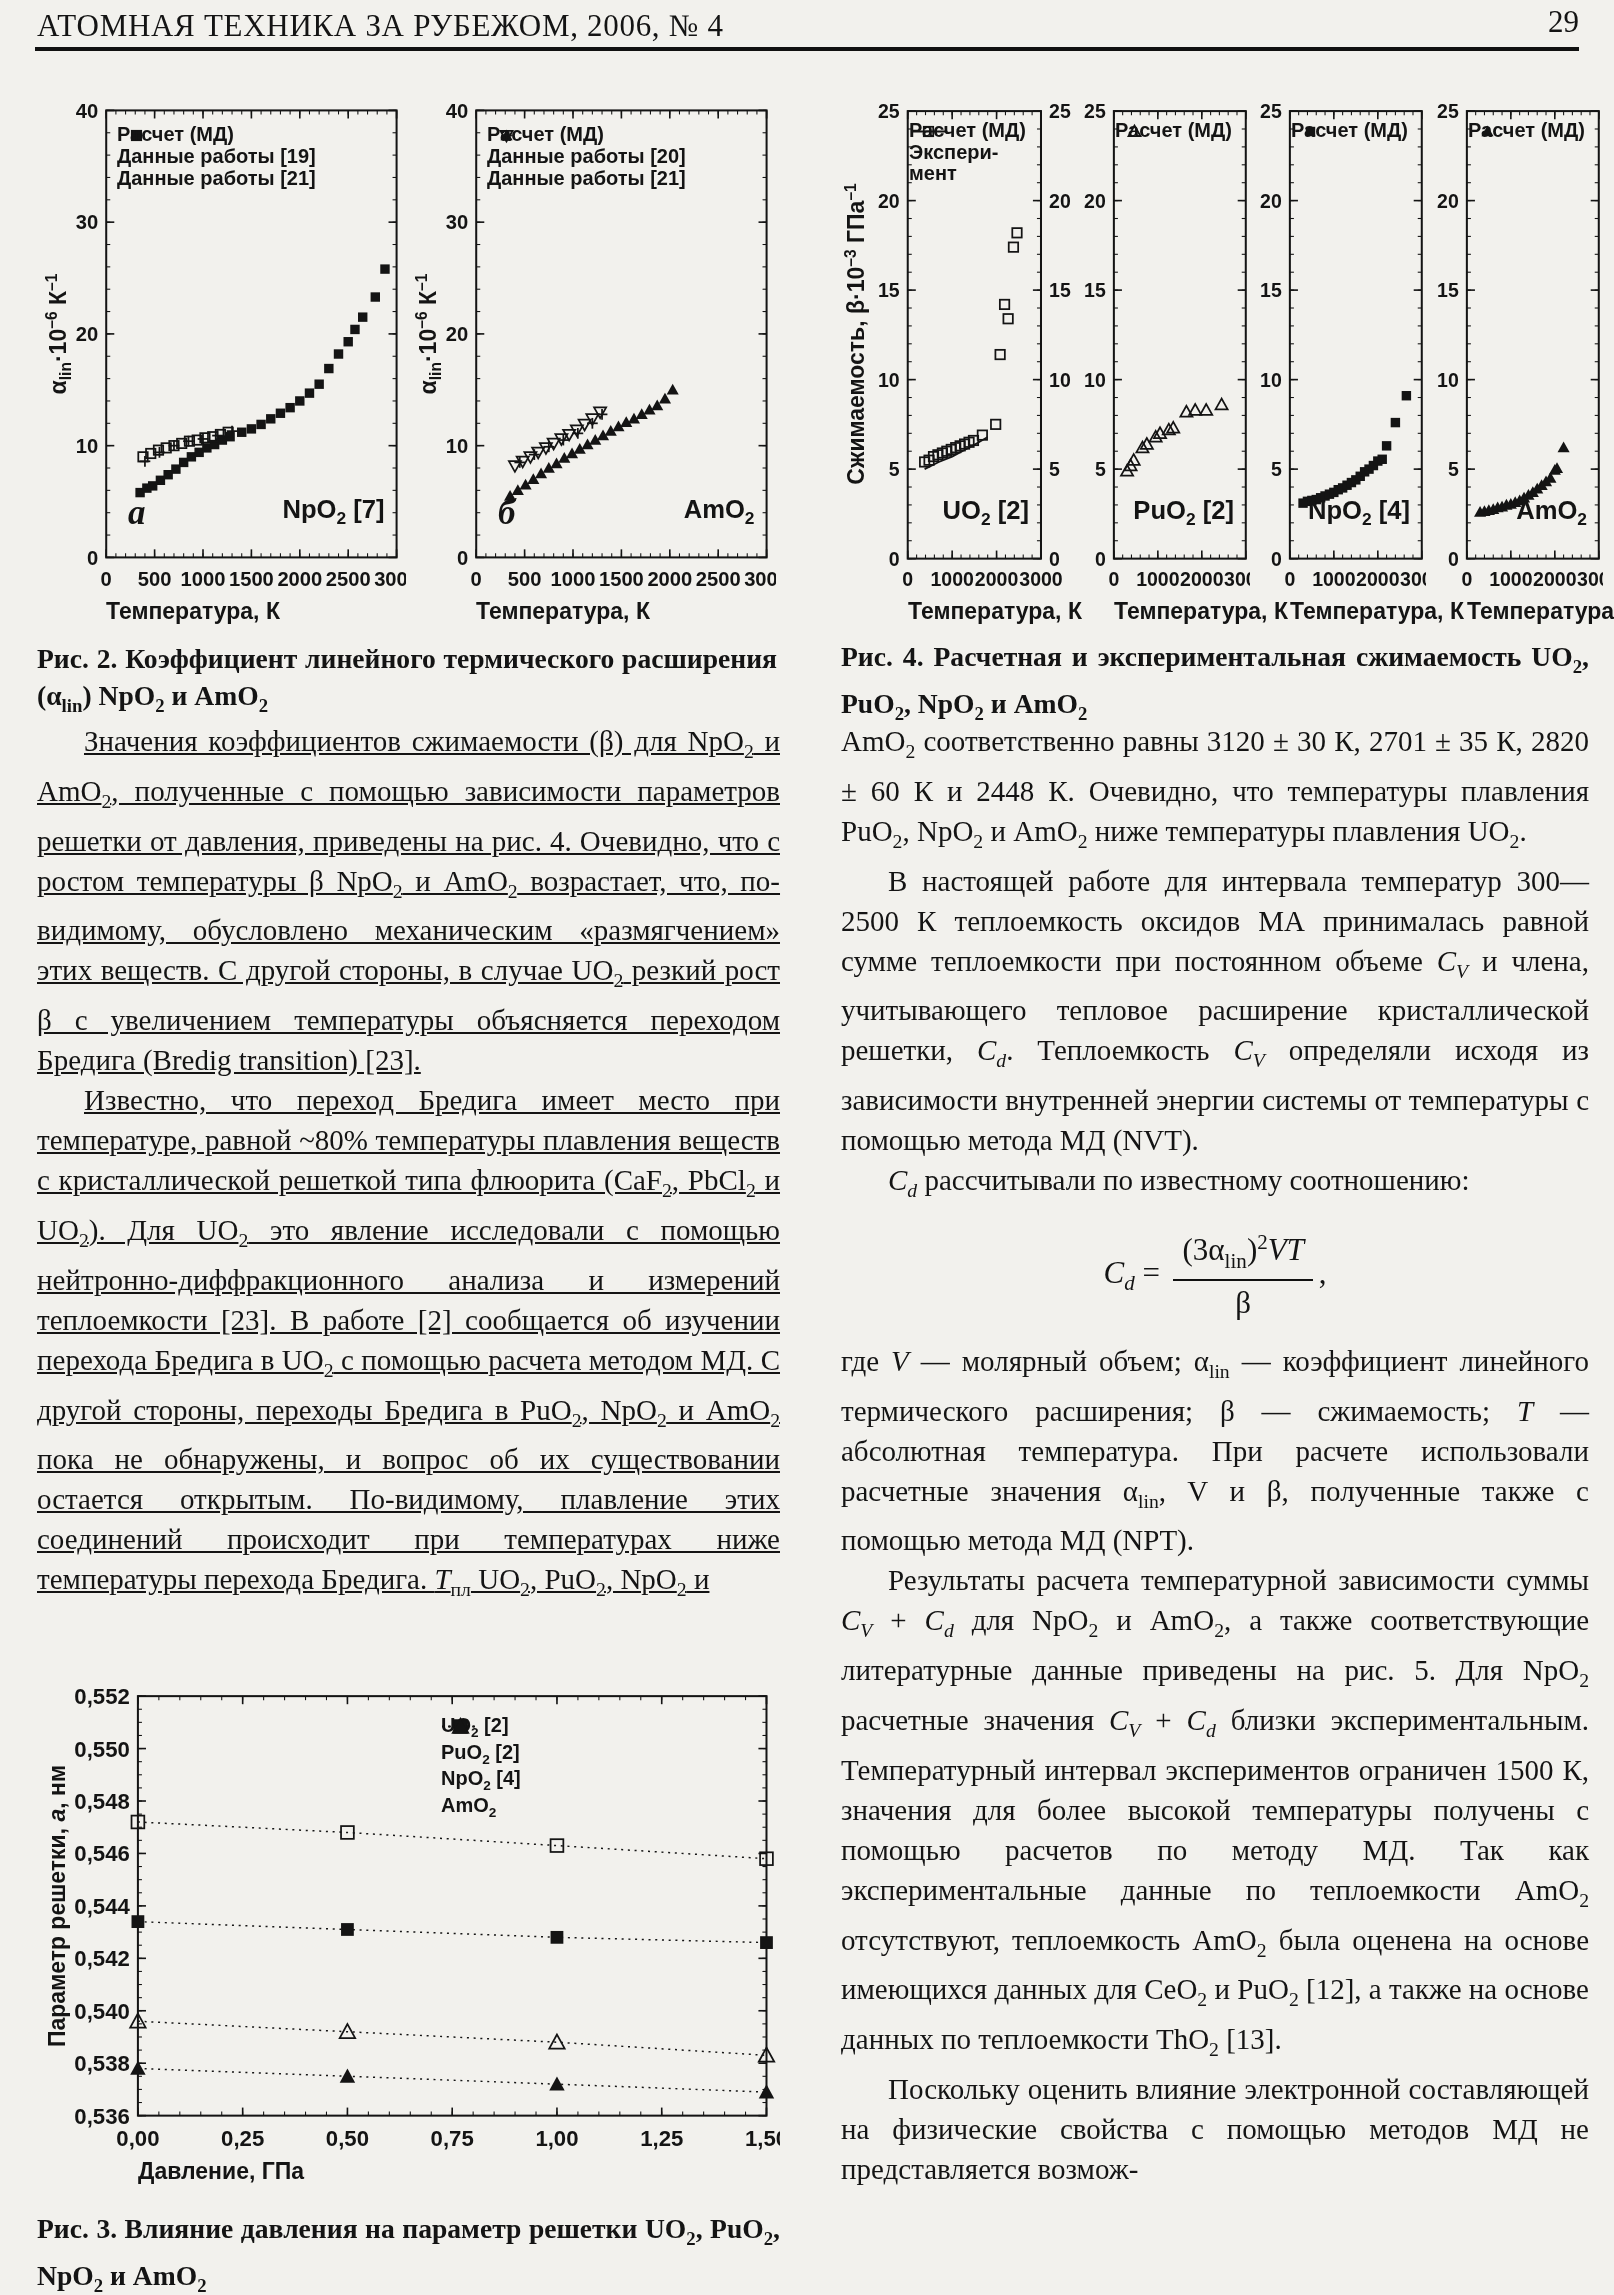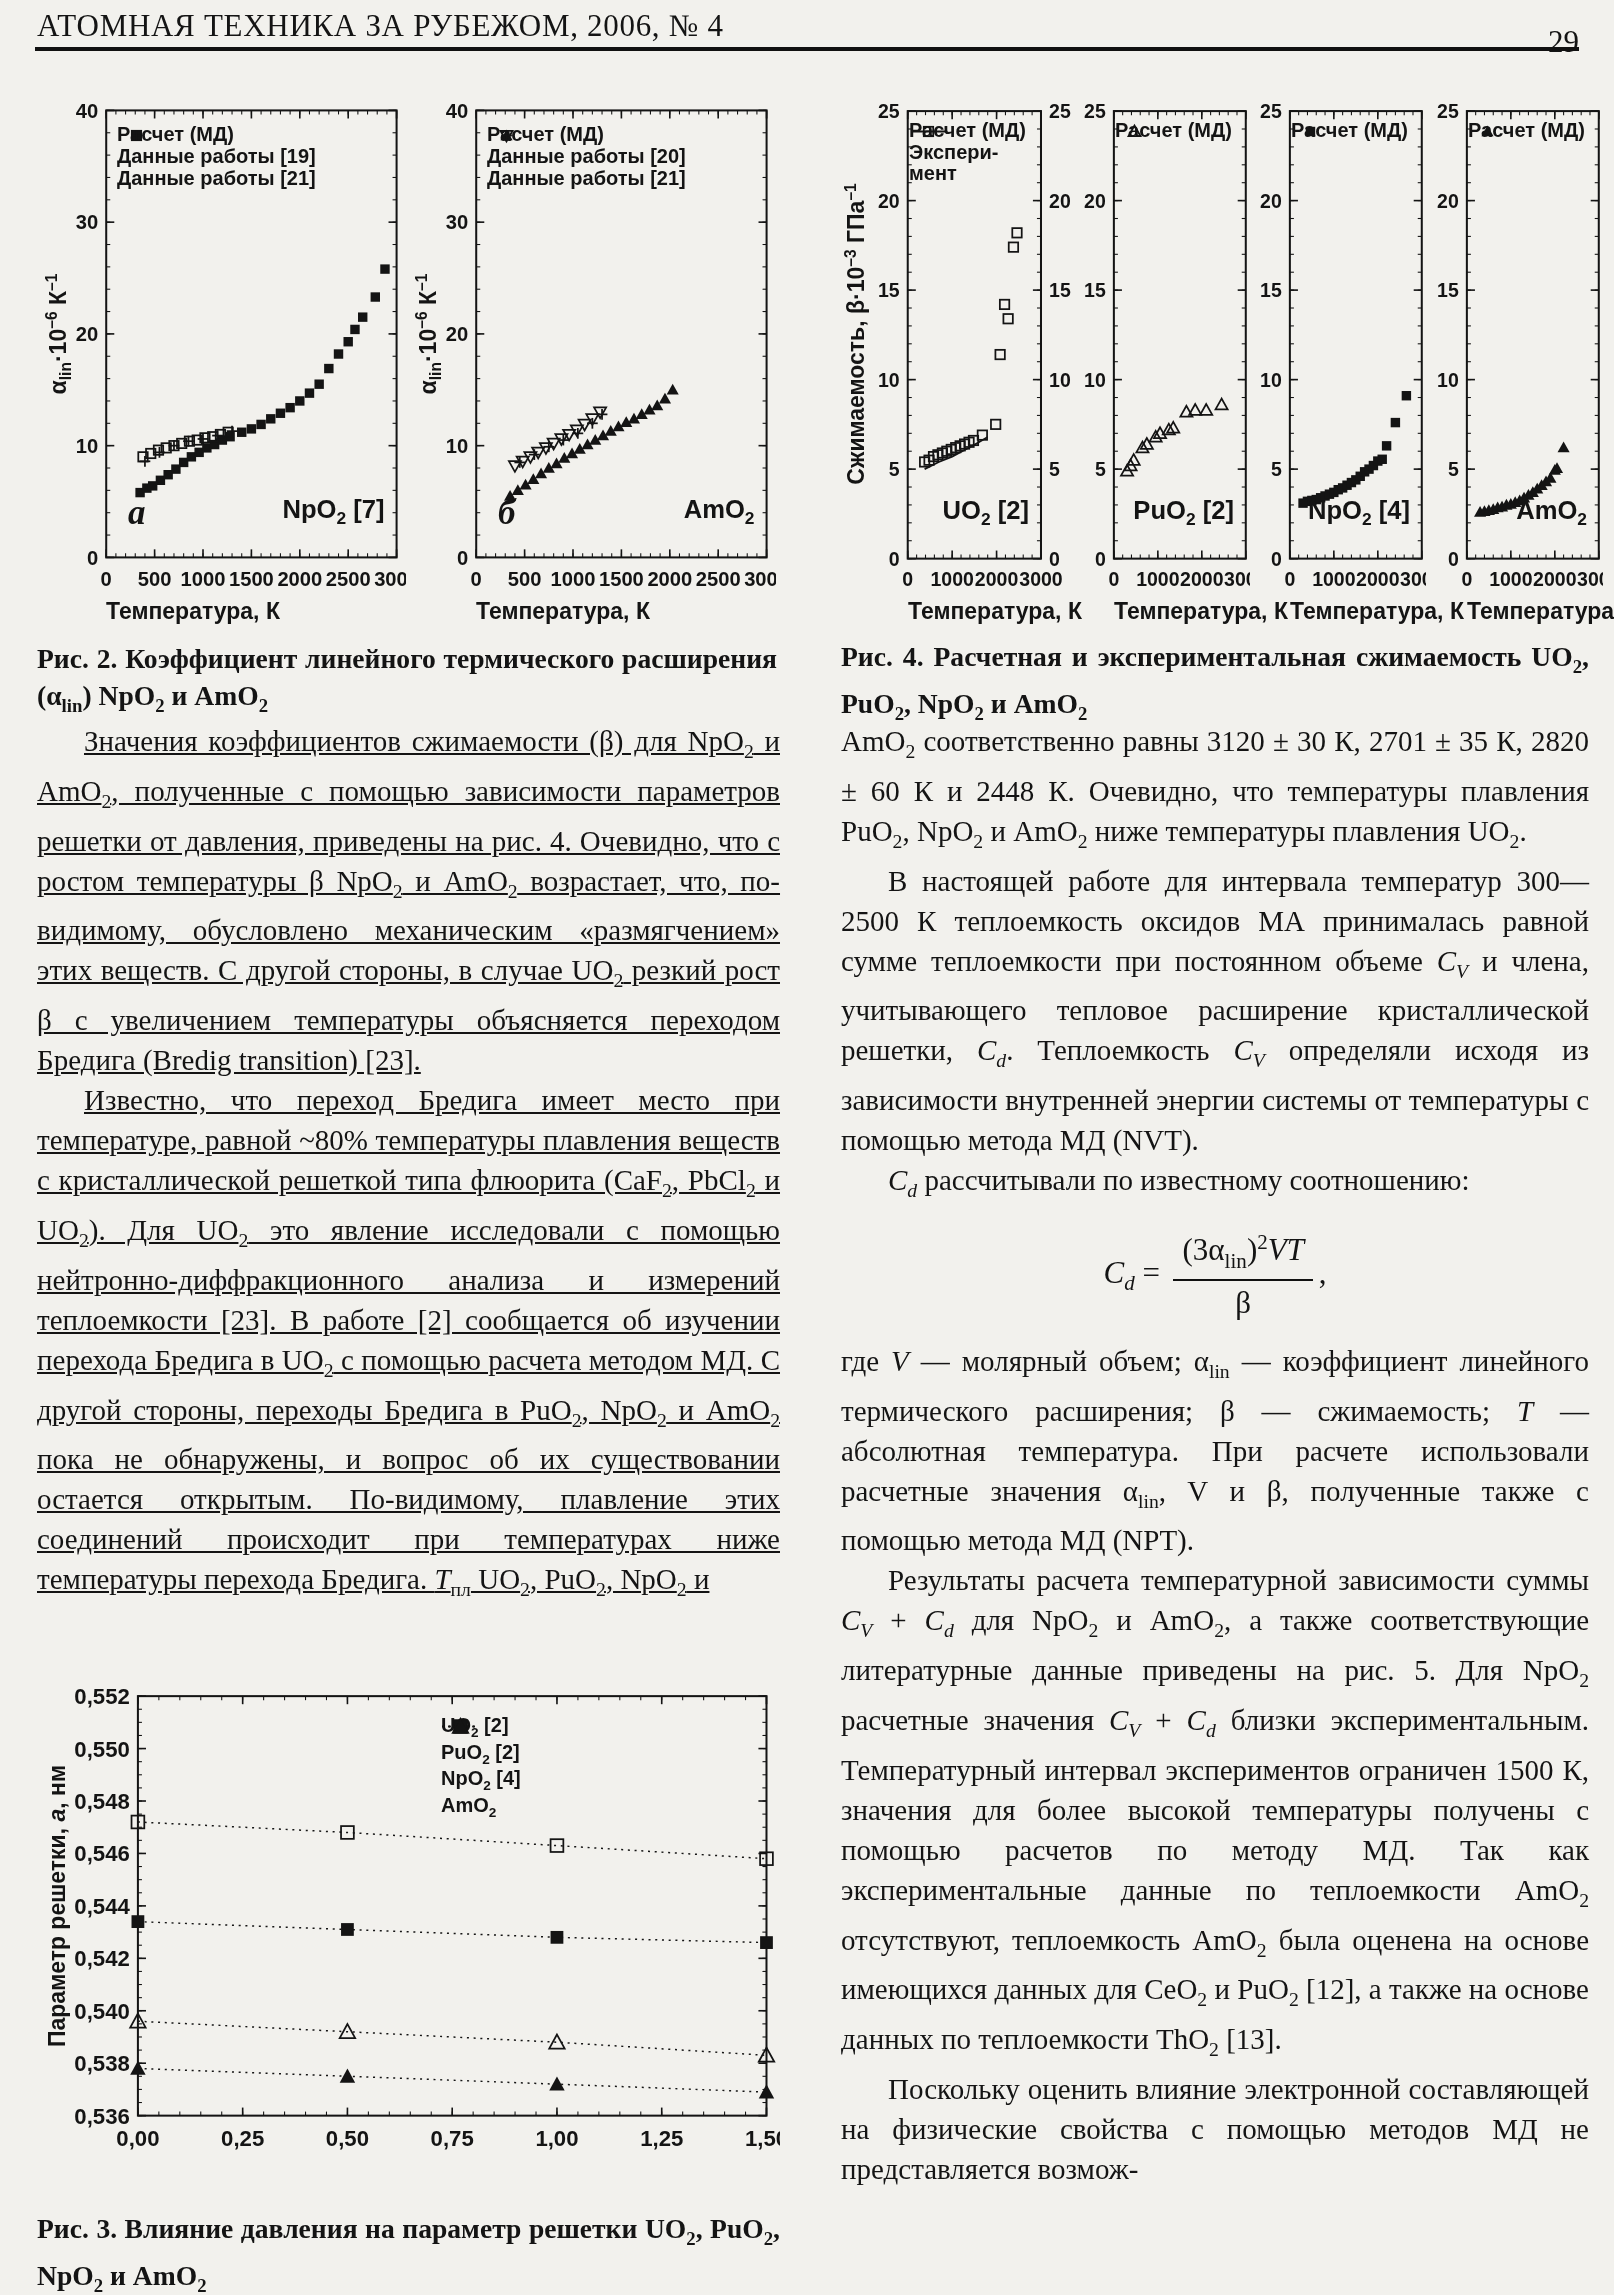--- a/index.html
+++ b/index.html
@@ -3,21 +3,21 @@
 <meta charset="utf-8">
 <style>
   html,body{margin:0;padding:0;}
   body{
     width:1614px;height:2295px;position:relative;
     background:#f2f1ed;color:#141414;
     font-family:"Liberation Serif", serif;
   }
   .abs{position:absolute;}
   #journal-header{left:37px;top:8px;font-size:31px;letter-spacing:0.7px;}
-  #page-number{right:35px;top:24px;font-size:31px;}
+  #page-number{right:35px;top:4px;font-size:31px;}
   #header-rule{left:35px;top:47px;width:1544px;height:4px;background:#111;}
   .chart{position:absolute;}
   .chart svg{position:absolute;left:0;top:0;}
   .xlab,.ylab,.corner-l,.corner-r,.legend{position:absolute;}
   .xlab{text-align:left;font:bold 23px "Liberation Sans",sans-serif;white-space:nowrap;}
   .ylab{transform:translate(-50%,-50%) rotate(-90deg);white-space:nowrap;
         font:bold 23px "Liberation Sans",sans-serif;}
   .ylab-page{position:absolute;transform:translate(-50%,-50%) rotate(-90deg);white-space:nowrap;
         font:bold 23px "Liberation Sans",sans-serif;}
   .corner-l{font:italic bold 35px "Liberation Serif",serif;}
@@ -1291,20 +1291,21 @@
       <polygon points="150,496.1000000000026 138.5,517.1000000000026 161.5,517.1000000000026" fill="none" stroke="#141414" stroke-width="2.6"></polygon>
       <polygon points="461.66666666666663,511.70000000000084 450.16666666666663,532.7000000000008 473.16666666666663,532.7000000000008" fill="none" stroke="#141414" stroke-width="2.6"></polygon>
       <polygon points="773.3333333333333,527.3000000000035 761.8333333333333,548.3000000000035 784.8333333333333,548.3000000000035" fill="none" stroke="#141414" stroke-width="2.6"></polygon>
       <polygon points="1085,546.8000000000013 1073.5,567.8000000000013 1096.5,567.8000000000013" fill="none" stroke="#141414" stroke-width="2.6"></polygon>
       <polyline points="150,577.8000000000035 461.66666666666663,589.5000000000022 773.3333333333333,601.2000000000008 1085,612.8999999999995" fill="none" stroke="#141414" stroke-width="2.2" stroke-dasharray="3,7"></polyline>
       <polygon points="150,566.3000000000035 138.5,587.3000000000035 161.5,587.3000000000035" fill="#141414"></polygon>
       <polygon points="461.66666666666663,578.0000000000022 450.16666666666663,599.0000000000022 473.16666666666663,599.0000000000022" fill="#141414"></polygon>
       <polygon points="773.3333333333333,589.7000000000008 761.8333333333333,610.7000000000008 784.8333333333333,610.7000000000008" fill="#141414"></polygon>
       <polygon points="1085,601.3999999999995 1073.5,622.3999999999995 1096.5,622.3999999999995" fill="#141414"></polygon>
     </svg>
+    <div class="xlab" style="left: 101px; width: 629px; top: 478px;">Давление, ГПа</div>
     <div class="ylab" style="left: 20px; top: 226px;">Параметр решетки, <i>а</i>, нм</div>
     <div class="legend" style="left: 404px; top: 35px;">
       <div class="row">
         <svg width="39" height="23" viewBox="0 0 58 34">
           <line x1="2" y1="17" x2="56" y2="17" stroke="#141414" stroke-width="2" stroke-dasharray="3,6"></line>
           <rect x="19.5" y="7.5" width="19" height="19" fill="none" stroke="#141414" stroke-width="2.6"></rect>
         </svg>
         <span class="lab">UO<sub>2</sub> [2]</span>
       </div>
       <div class="row">

